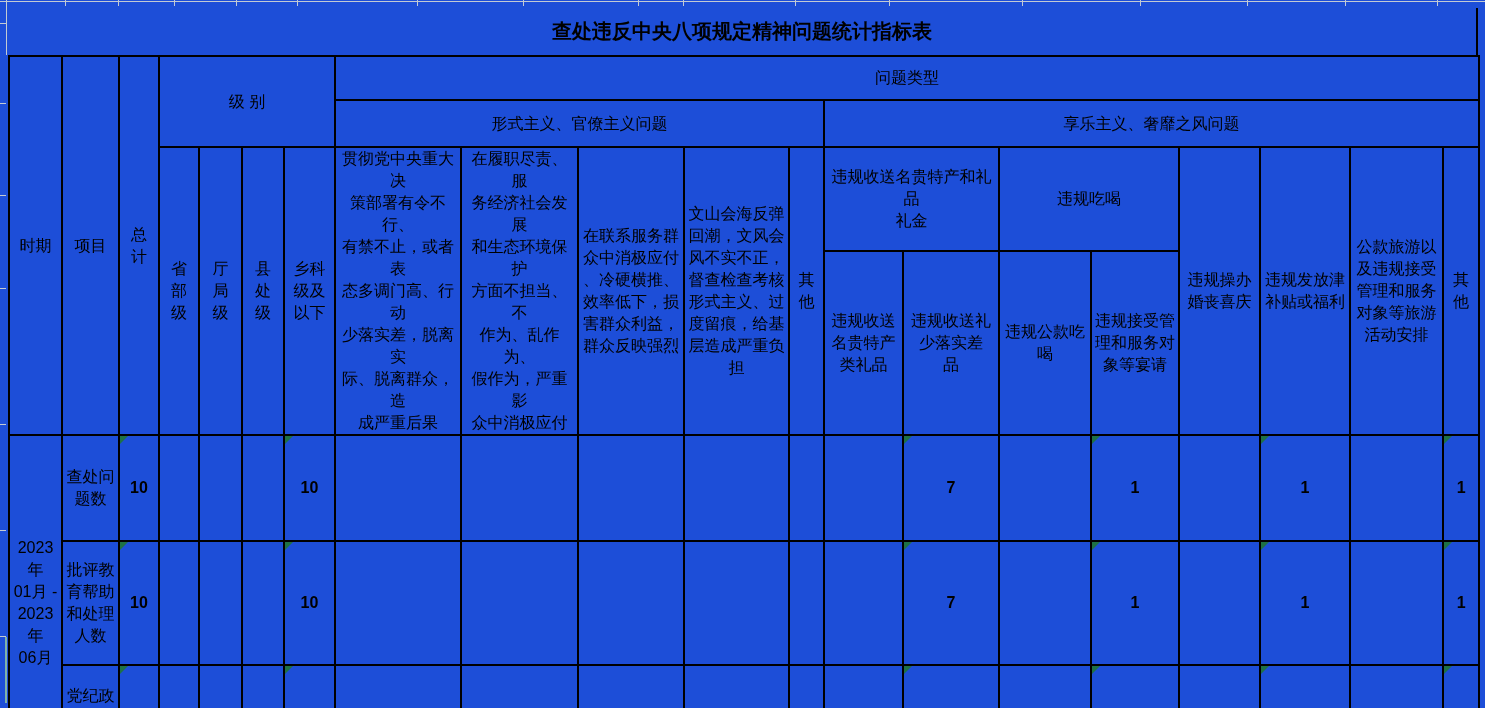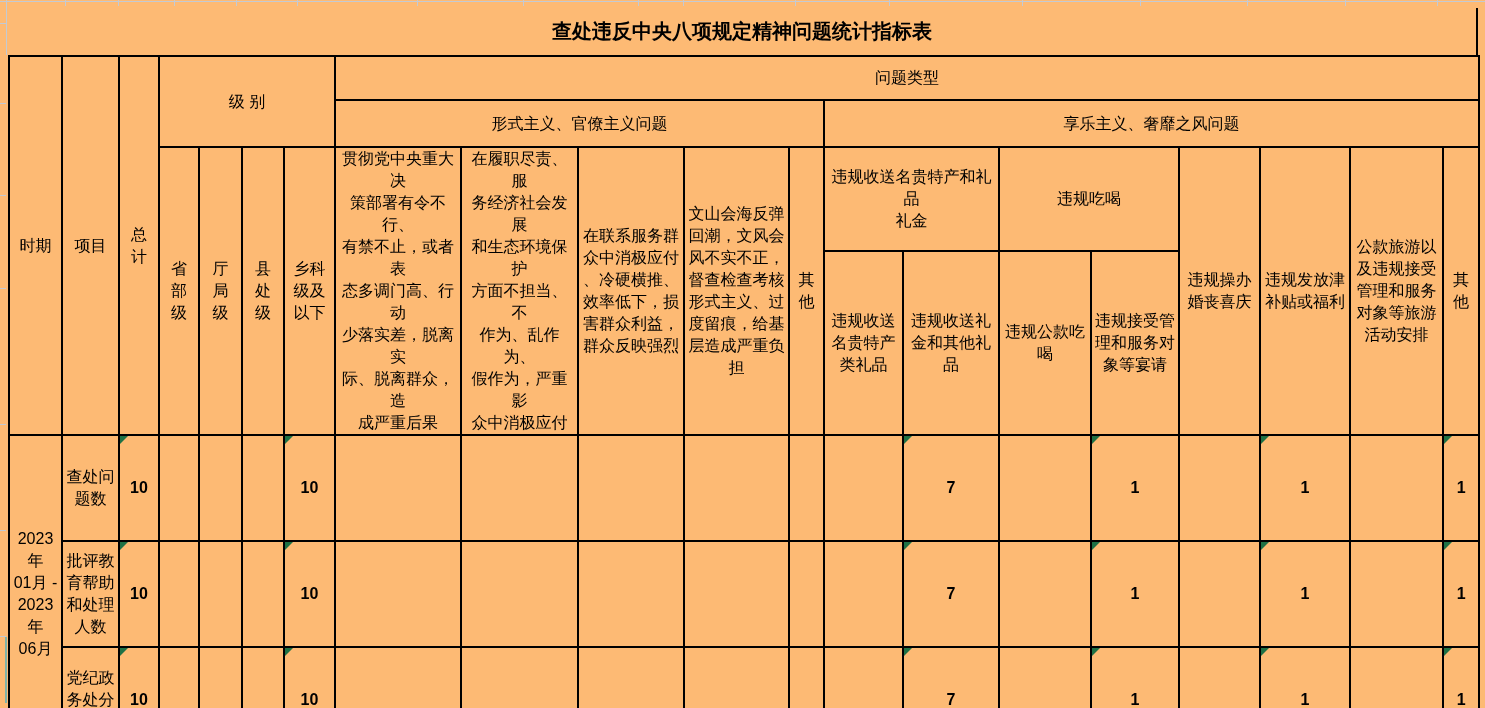--- a/index.html
+++ b/index.html
@@ -1,16 +1,16 @@
 <!DOCTYPE html>
 <html><head>
 <meta charset="utf-8">
 <style>
   html,body{margin:0;padding:0;background:#fff;}
-  .sheet{position:relative;width:1485px;height:708px;background:#fdba74;overflow:hidden;
+  .sheet{position:relative;width:1485px;height:708px;background:#1d4ed8;overflow:hidden;
          font-family:"Liberation Sans","DejaVu Sans",sans-serif;color:#000;}
   .gl{position:absolute;background:#c3cad3;}
   .accent{position:absolute;left:5px;top:637px;width:2px;height:66px;background:#7fb3a8;}
   .title{position:absolute;left:8px;top:8px;width:1470px;height:47px;box-sizing:border-box;
          display:flex;align-items:center;justify-content:center;
          font-size:20px;font-weight:bold;border-right:2px solid #000;}
   table.grid{position:absolute;left:8px;top:55px;width:1470px;border-collapse:collapse;table-layout:fixed;}
   table.grid td{border:2px solid #000;text-align:center;vertical-align:middle;white-space:pre-line;
          padding:0 2px;font-size:16px;line-height:22px;overflow:hidden;box-sizing:border-box;}
   td.para{font-size:15px;line-height:21px;padding:0 1px;margin-top:36px;}
@@ -149,21 +149,21 @@
 对象等旅游
 活动安排</td>
       <td rowspan="2" class="para">其他</td>
     </tr>
 
     <tr style="height:120px;">
       <td class="para">违规收送
 名贵特产
 类礼品</td>
       <td class="para">违规收送礼
-金和其他礼
+少落实差
 品</td>
       <td class="para">违规公款吃
 喝</td>
       <td class="para">违规接受管
 理和服务对
 象等宴请</td>
     </tr>
 
     <tr style="height:106px;">
       <td rowspan="3" class="num">2023年
@@ -185,21 +185,21 @@
       <td class="num"></td>
       <td class="num flag">7</td>
       <td class="num"></td>
       <td class="num flag">1</td>
       <td class="num"></td>
       <td class="num flag">1</td>
       <td class="num"></td>
       <td class="num flag">1</td>
     </tr>
 
-    <tr style="height:106px;">
+    <tr style="height:124px;">
       <td>批评教
 育帮助
 和处理
 人数</td>
       <td class="num flag">10</td>
       <td class="num"></td>
       <td class="num"></td>
       <td class="num"></td>
       <td class="num flag">10</td>
       <td class="num"></td>

